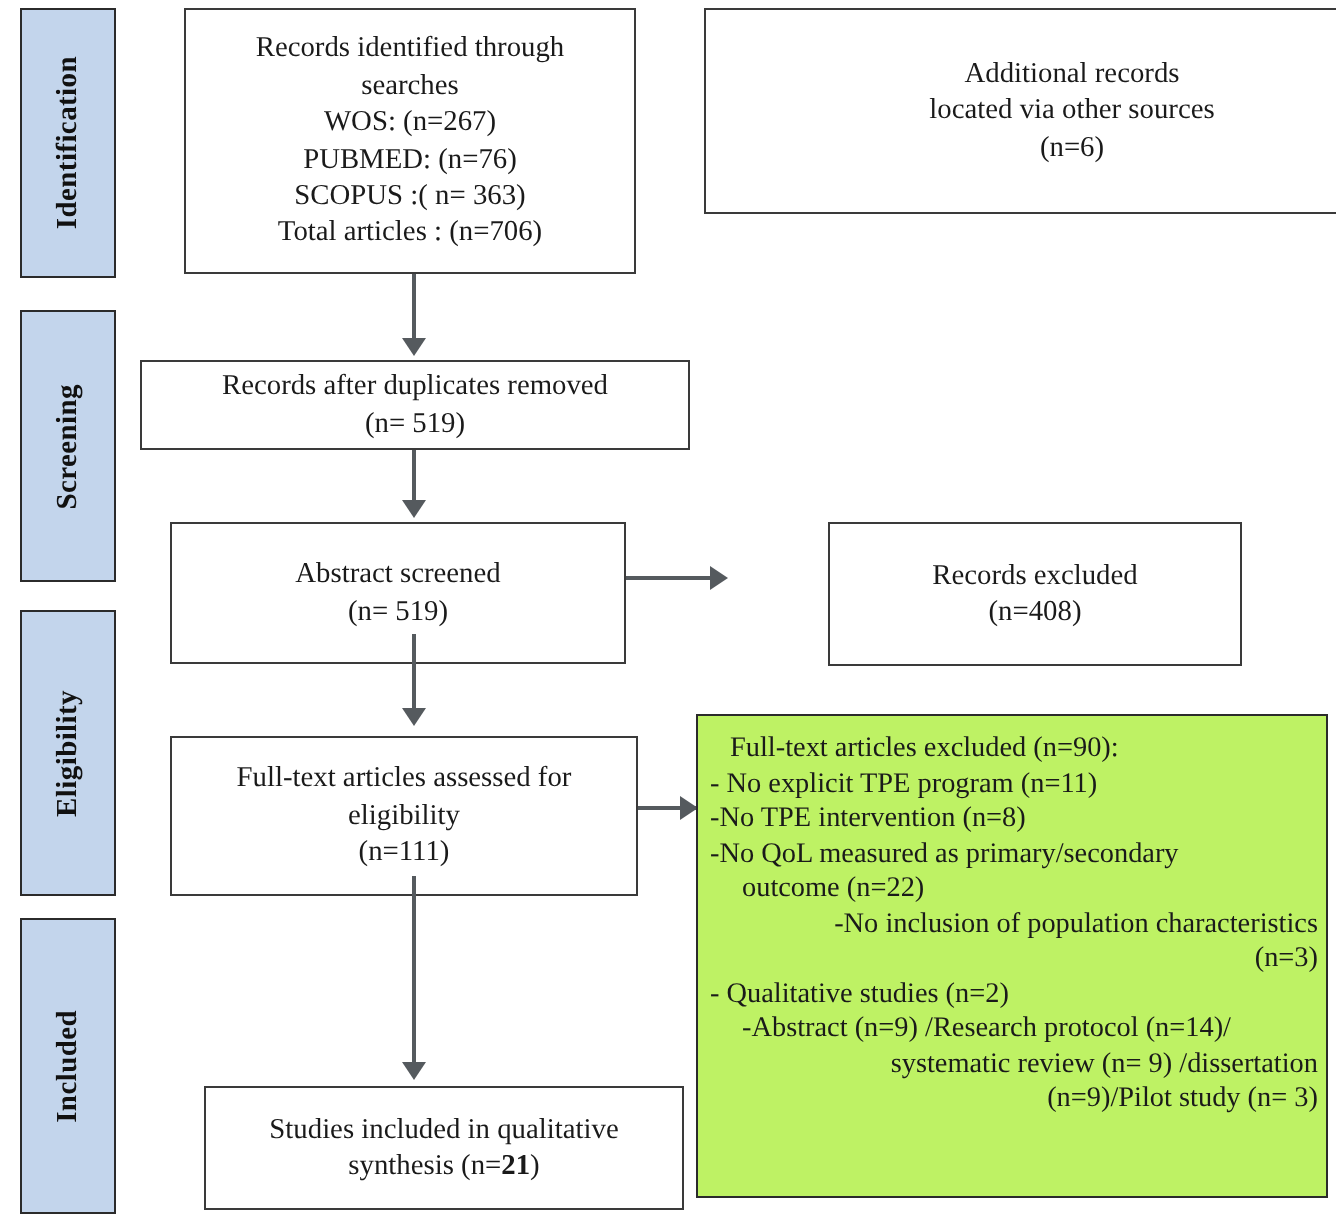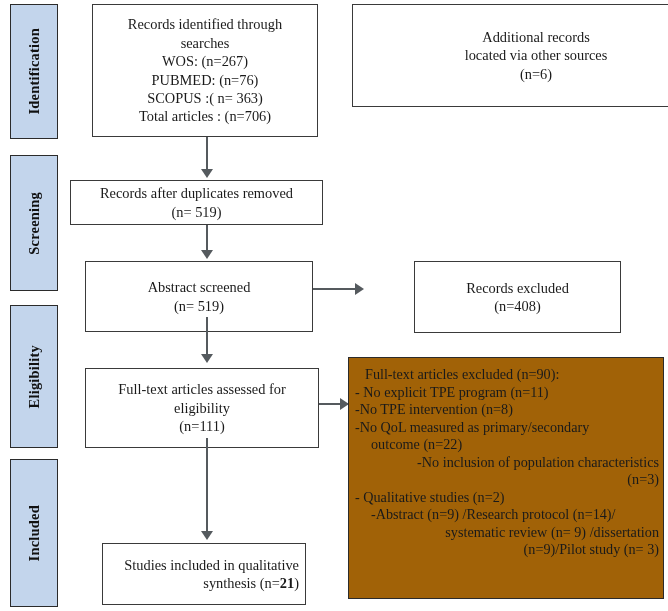--- a/index.html
+++ b/index.html
@@ -54,21 +54,21 @@
     padding: 3px 6px;
   }
   .flow-box .lines {
     width: 100%;
   }
   .flow-box .ln { display: block; }
 
   
   .detail-box {
     position: absolute;
-    background: #a16207;
+    background: #bef264;
     border: 1.4px solid #2b2b2b;
     box-sizing: border-box;
     text-align: left;
     font-size: 14.2px;
     line-height: 1.235;
     padding: 8px 4px 4px 6px;
     overflow: hidden;
   }
   .detail-box .ln { display: block; white-space: nowrap; }
   .detail-box .ln.indent1 { padding-left: 12px; text-align: right; }
@@ -139,21 +139,21 @@
     <span class="lines">
       <span class="ln">Additional records</span>
       <span class="ln">located via other sources</span>
       <span class="ln">(n=6)</span>
     </span>
   </div>
 
   <div class="vline" style="left:206px; top:137px; height:34px;"></div>
   <div class="arrow-down" style="left:201px; top:169px;"></div>
 
-  <div class="flow-box" style="left:70px; top:180px; width:253px; height:45px;">
+  <div class="flow-box" style="left:70px; top:180px; width:275px; height:45px;">
     <span class="lines">
       <span class="ln">Records after duplicates removed</span>
       <span class="ln">(n= 519)</span>
     </span>
   </div>
 
   <div class="vline" style="left:206px; top:225px; height:28px;"></div>
   <div class="arrow-down" style="left:201px; top:250px;"></div>
 
   <div class="flow-box" style="left:85px; top:261px; width:228px; height:71px;">
@@ -197,20 +197,20 @@
     <span class="ln indent1">(n=3)</span>
     <span class="ln">- Qualitative studies (n=2)</span>
     <span class="ln indent2">-Abstract (n=9) /Research protocol (n=14)/</span>
     <span class="ln indent1">systematic review (n= 9) /dissertation</span>
     <span class="ln indent1">(n=9)/Pilot study (n= 3)</span>
   </div>
 
   <div class="vline" style="left:206px; top:438px; height:96px;"></div>
   <div class="arrow-down" style="left:201px; top:531px;"></div>
 
-  <div class="flow-box" style="left:102px; top:543px; width:204px; height:62px;text-align:right;">
+  <div class="flow-box" style="left:102px; top:543px; width:240px; height:62px;">
     <span class="lines">
       <span class="ln">Studies included in qualitative</span>
       <span class="ln"><span>synthesis (n=</span><span class="bold-n">21</span><span>)</span></span>
     </span>
   </div>
 
 </div>
 
 </body></html>

